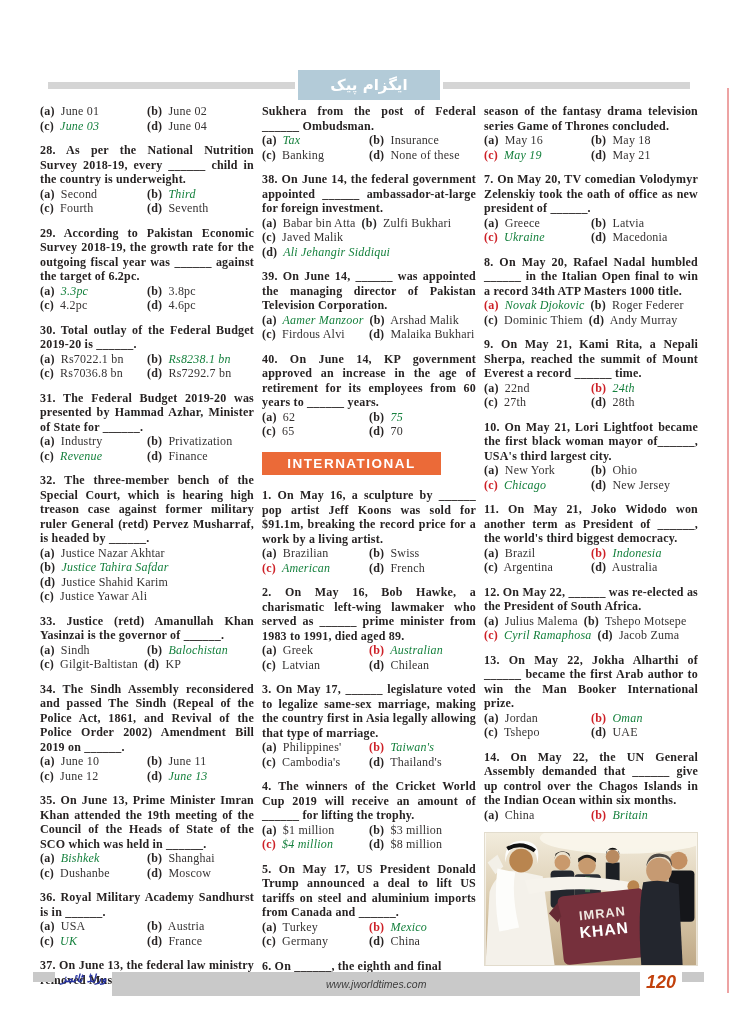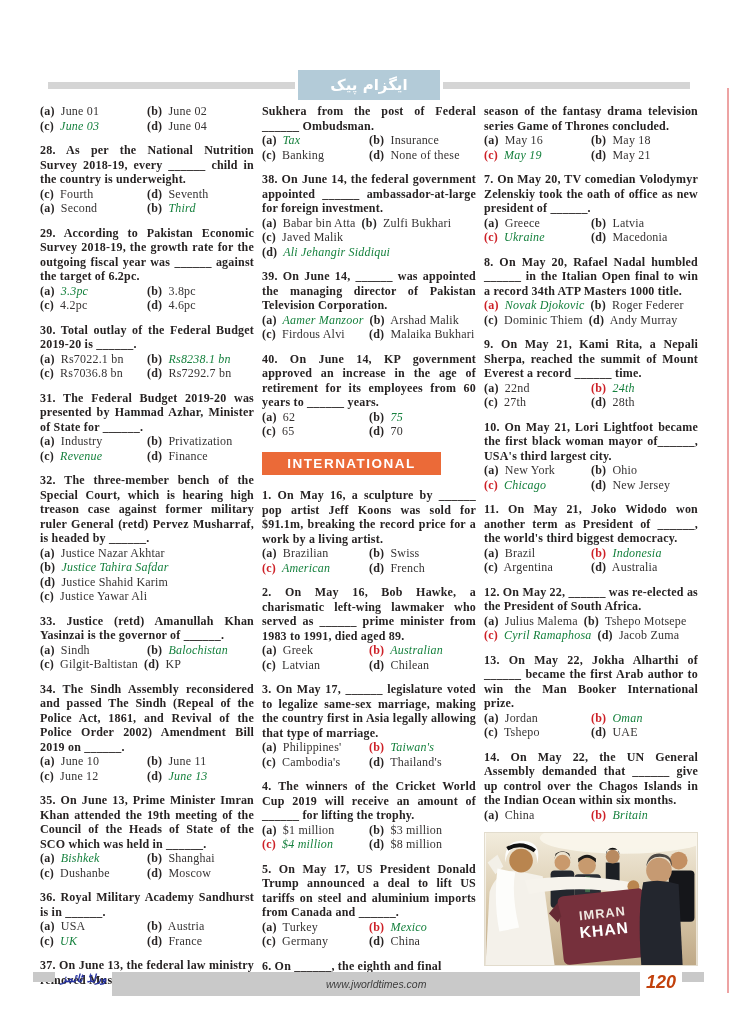--- a/index.html
+++ b/index.html
@@ -67,26 +67,26 @@
             <span class="opt"><b class="opt-label">(b)</b><span class="opt-text"> June 02</span></span>
           </div>
           <div class="opt-row split">
             <span class="opt"><b class="opt-label">(c)</b><span class="opt-text red"> June 03</span></span>
             <span class="opt"><b class="opt-label">(d)</b><span class="opt-text"> June 04</span></span>
           </div>
         </div>
         <div class="q-block">
           <p class="q-text"><span class="q-num">28. </span>As per the National Nutrition Survey 2018-19, every ______ child in the country is underweight.</p>
           <div class="opt-row split">
+            <span class="opt"><b class="opt-label">(a)</b><span class="opt-text"> Second</span></span>
+            <span class="opt"><b class="opt-label">(b)</b><span class="opt-text red"> Third</span></span>
+          </div>
+          <div class="opt-row split">
             <span class="opt"><b class="opt-label">(c)</b><span class="opt-text"> Fourth</span></span>
             <span class="opt"><b class="opt-label">(d)</b><span class="opt-text"> Seventh</span></span>
-          </div>
-          <div class="opt-row split">
-            <span class="opt"><b class="opt-label">(a)</b><span class="opt-text"> Second</span></span>
-            <span class="opt"><b class="opt-label">(b)</b><span class="opt-text red"> Third</span></span>
           </div>
         </div>
         <div class="q-block">
           <p class="q-text"><span class="q-num">29. </span>According to Pakistan Economic Survey 2018-19, the growth rate for the outgoing fiscal year was ______ against the target of 6.2pc.</p>
           <div class="opt-row split">
             <span class="opt"><b class="opt-label">(a)</b><span class="opt-text red"> 3.3pc</span></span>
             <span class="opt"><b class="opt-label">(b)</b><span class="opt-text"> 3.8pc</span></span>
           </div>
           <div class="opt-row split">
             <span class="opt"><b class="opt-label">(c)</b><span class="opt-text"> 4.2pc</span></span>

